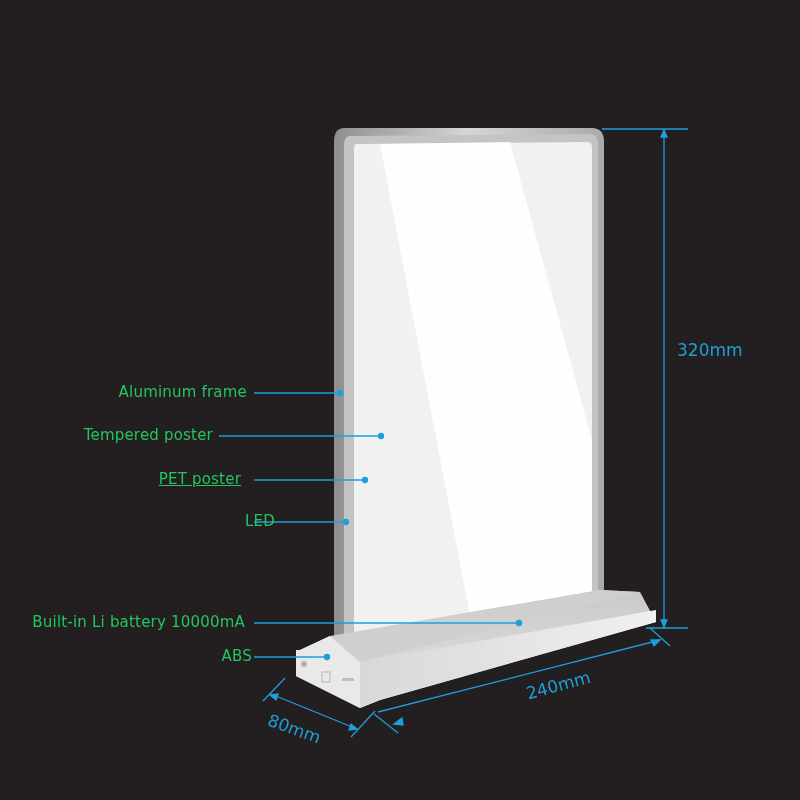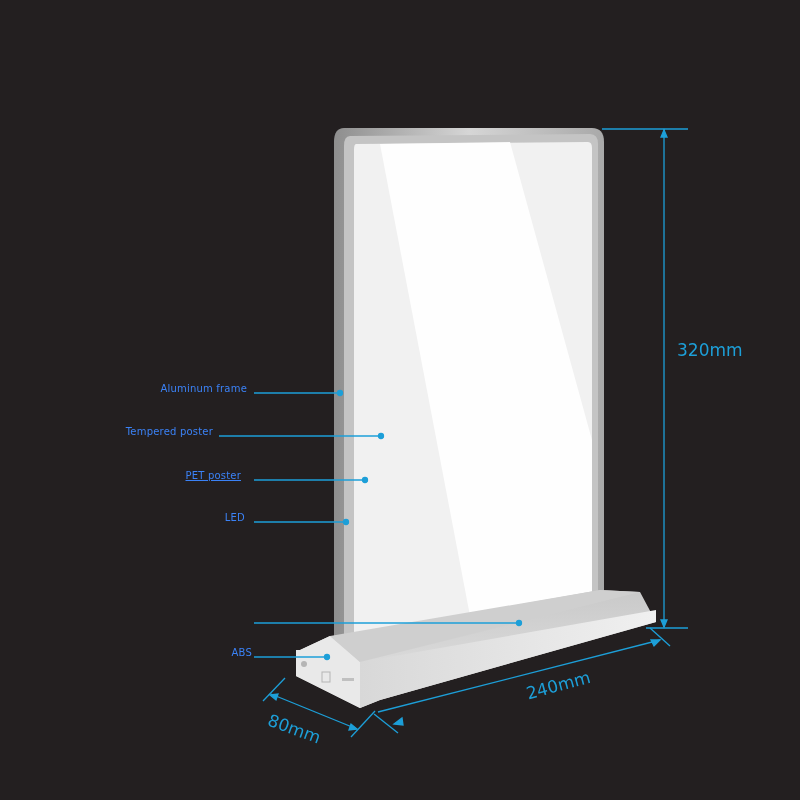--- a/index.html
+++ b/index.html
@@ -1,19 +1,19 @@
 <!DOCTYPE html>
 <html><head>
 <meta charset="utf-8">
 <style>
   html,body{margin:0;padding:0;}
   body{width:800px;height:800px;background:#231f20;position:relative;overflow:hidden;font-family:"DejaVu Sans","Liberation Sans",sans-serif;}
   .stage{position:absolute;left:0;top:0;width:800px;height:800px;}
   svg{position:absolute;left:0;top:0;}
-  .label{position:absolute;color:#3b82f6;font-size:10px;white-space:nowrap;text-align:right;letter-spacing:0.2px;}
+  .label{position:absolute;color:#22c55e;font-size:15px;white-space:nowrap;text-align:right;letter-spacing:0.2px;}
   .dim{position:absolute;color:#1d9fd8;font-size:17px;white-space:nowrap;}
 </style>
 </head>
 <body>
 
 <div class="stage">
 
   <svg width="800" height="800" viewBox="0 0 800 800">
     <defs>
       <linearGradient id="frameGrad" x1="0" y1="0" x2="1" y2="0">
@@ -88,19 +88,20 @@
       <line x1="263" y1="701" x2="285" y2="678"></line>
       <line x1="351" y1="737" x2="375" y2="711"></line>
       <polygon points="270,695 278,694 276,700"></polygon>
       <polygon points="357,729 349,730 351,724"></polygon>
     </g>
   </svg>
 
   <div class="label" style="right:553px;top:383px;">Aluminum frame</div>
   <div class="label" style="right:587px;top:426px;">Tempered poster</div>
   <div class="label" style="right:559px;top:470px;text-decoration:underline;">PET poster</div>
-  <div class="label" style="right:555px;top:512px;margin-left:42px;">LED</div>
+  <div class="label" style="right:525px;top:512px;margin-left:42px;">LED</div>
+  <div class="label" style="right:555px;top:613px;">Built-in Li battery 10000mA</div>
   <div class="label" style="right:548px;top:647px;">ABS</div>
 
   <div class="dim" style="left:677px;top:340px;text-align:center;">320mm</div>
   <div class="dim" style="left:524px;top:684px;transform:rotate(-15deg);transform-origin:left top;">240mm</div>
   <div class="dim" style="left:272px;top:710px;transform:rotate(20deg);transform-origin:left top;">80mm</div>
 </div>
 
 </body></html>

